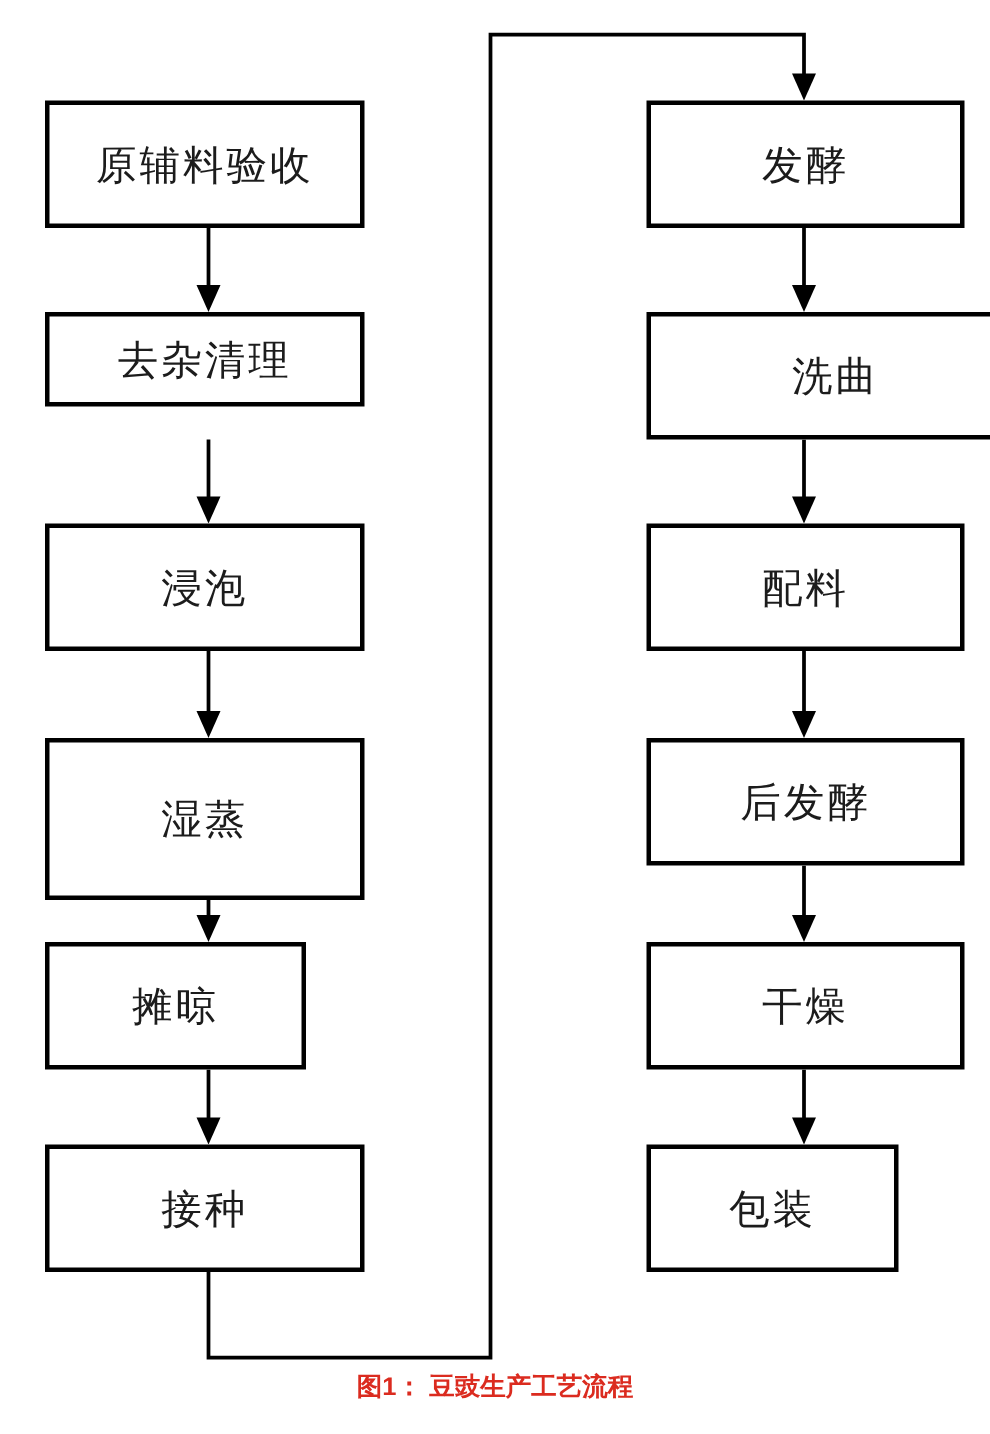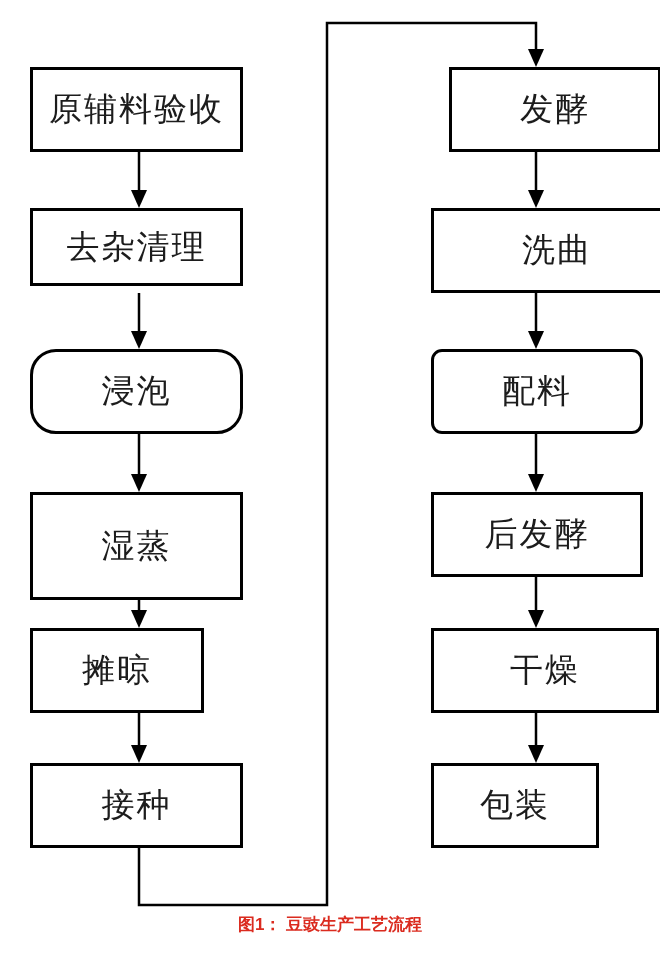--- a/index.html
+++ b/index.html
@@ -19,21 +19,21 @@
   }
   .overlay{
     position:absolute;left:0;top:0;
   }
   .flow-box{
     position:absolute;
     box-sizing:border-box;
     border:3px solid var(--box-border);
     background:var(--box-fill);
     display:flex;align-items:center;justify-content:center;
-    font-size:33px;
+    font-size:27px;
     color:var(--text-color);
     letter-spacing:2px;
     text-align:center;
   }
   .caption{
     position:absolute;
     left:0;top:908px;width:100%;
     text-align:center;
     font-family:"Liberation Sans","DejaVu Sans",sans-serif;
     font-weight:bold;
@@ -67,46 +67,46 @@
       <polygon points="528,610 544,610 536,628" fill="#000000"></polygon>
       <line x1="536" y1="713" x2="536" y2="747" stroke="#000000" stroke-width="2.5"></line>
       <polygon points="528,745 544,745 536,763" fill="#000000"></polygon>
       <polyline points="139,848 139,905 327,905 327,23 536,23 536,51" fill="none" stroke="#000000" stroke-width="2.5"></polyline>
       <polygon points="528,49 544,49 536,67" fill="#000000"></polygon>
     </svg>
   <div class="caption">图1： 豆豉生产工艺流程</div>
 <div class="flow-box" style="left: 30px; top: 67px; width: 213px; height: 85px;">
       <span>原辅料验收</span>
     </div>
-    <div class="flow-box" style="left: 30px; top: 208px; width: 213px; height: 78px;">
+    <div class="flow-box" style="left: 30px; top: 208px; width: 213px; height: 63px;">
       <span>去杂清理</span>
     </div>
-    <div class="flow-box" style="left: 30px; top: 349px; width: 213px; height: 85px; border-radius: 26px;">
+    <div class="flow-box" style="left: 30px; top: 349px; width: 213px; height: 85px;">
       <span>浸泡</span>
     </div>
     <div class="flow-box" style="left: 30px; top: 492px; width: 213px; height: 108px;">
       <span>湿蒸</span>
     </div>
     <div class="flow-box" style="left: 30px; top: 628px; width: 174px; height: 85px;">
       <span>摊晾</span>
     </div>
     <div class="flow-box" style="left: 30px; top: 763px; width: 213px; height: 85px;">
       <span>接种</span>
     </div>
-    <div class="flow-box" style="left: 449px; top: 67px; width: 212px; height: 85px;">
+    <div class="flow-box" style="left: 431px; top: 67px; width: 212px; height: 85px;">
       <span>发酵</span>
     </div>
     <div class="flow-box" style="left: 431px; top: 208px; width: 252px; height: 85px;">
       <span>洗曲</span>
     </div>
-    <div class="flow-box" style="left: 431px; top: 349px; width: 212px; height: 85px; border-radius: 11px;">
+    <div class="flow-box" style="left: 431px; top: 349px; width: 212px; height: 85px;">
       <span>配料</span>
     </div>
     <div class="flow-box" style="left: 431px; top: 492px; width: 212px; height: 85px;">
       <span>后发酵</span>
     </div>
-    <div class="flow-box" style="left: 431px; top: 628px; width: 228px; height: 85px;">
+    <div class="flow-box" style="left: 431px; top: 628px; width: 212px; height: 85px;">
       <span>干燥</span>
     </div>
     <div class="flow-box" style="left: 431px; top: 763px; width: 168px; height: 85px;">
       <span>包装</span>
     </div>
   </div>
 
 </body></html>

